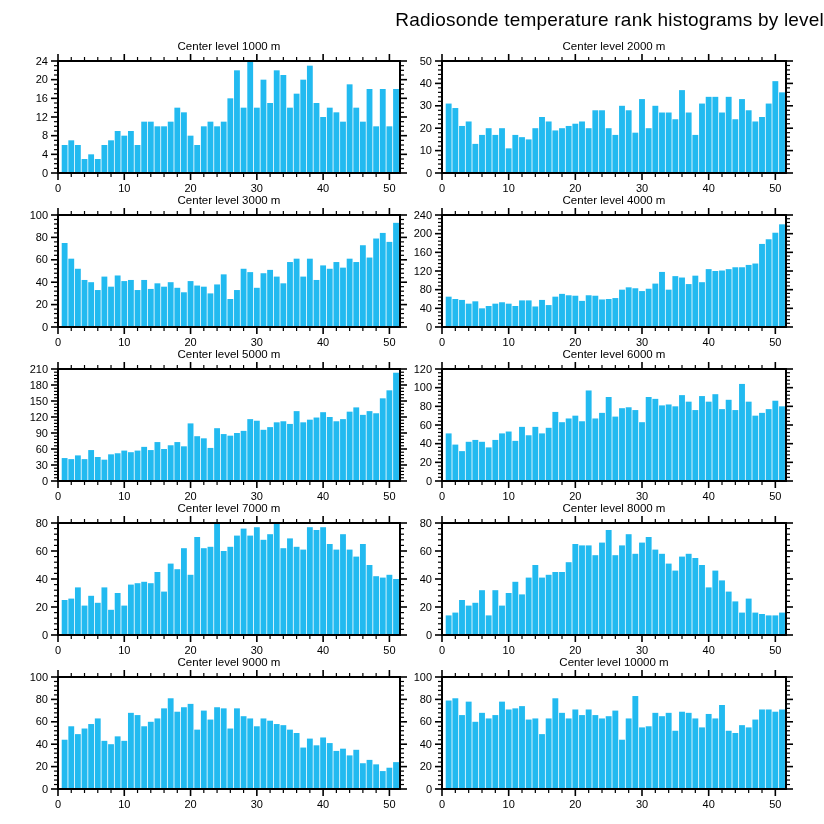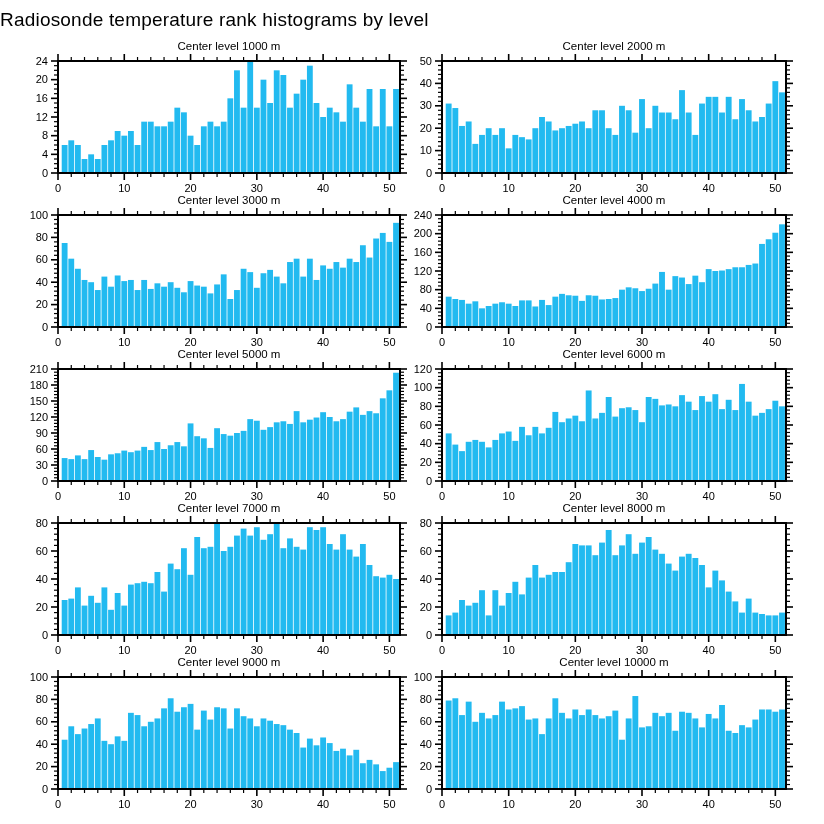--- a/index.html
+++ b/index.html
@@ -1,17 +1,17 @@
 <!DOCTYPE html>
 <html><head>
 <meta charset="utf-8">
 <style>
   html, body { margin:0; padding:0; background:#ffffff; }
   body { width:824px; height:824px; font-family:"Liberation Sans", sans-serif; color:#000; overflow:hidden; }
-  .main-title { text-align:left; font-size:19px; padding-top:9px; height:30px; letter-spacing:0.2px; }
+  .main-title { text-align:right; font-size:19px; padding-top:9px; height:30px; letter-spacing:0.2px; }
   .grid { display:grid; grid-template-columns:412px 412px; }
   .cell svg { display:block; }
   .tick { font-family:"Liberation Sans", sans-serif; font-size:11px; fill:#000; }
   .subtitle { font-family:"Liberation Sans", sans-serif; font-size:11.5px; fill:#000; }
 </style>
 </head>
 <body>
 
 <div class="page">
   <div class="main-title">Radiosonde temperature rank histograms by level</div>

